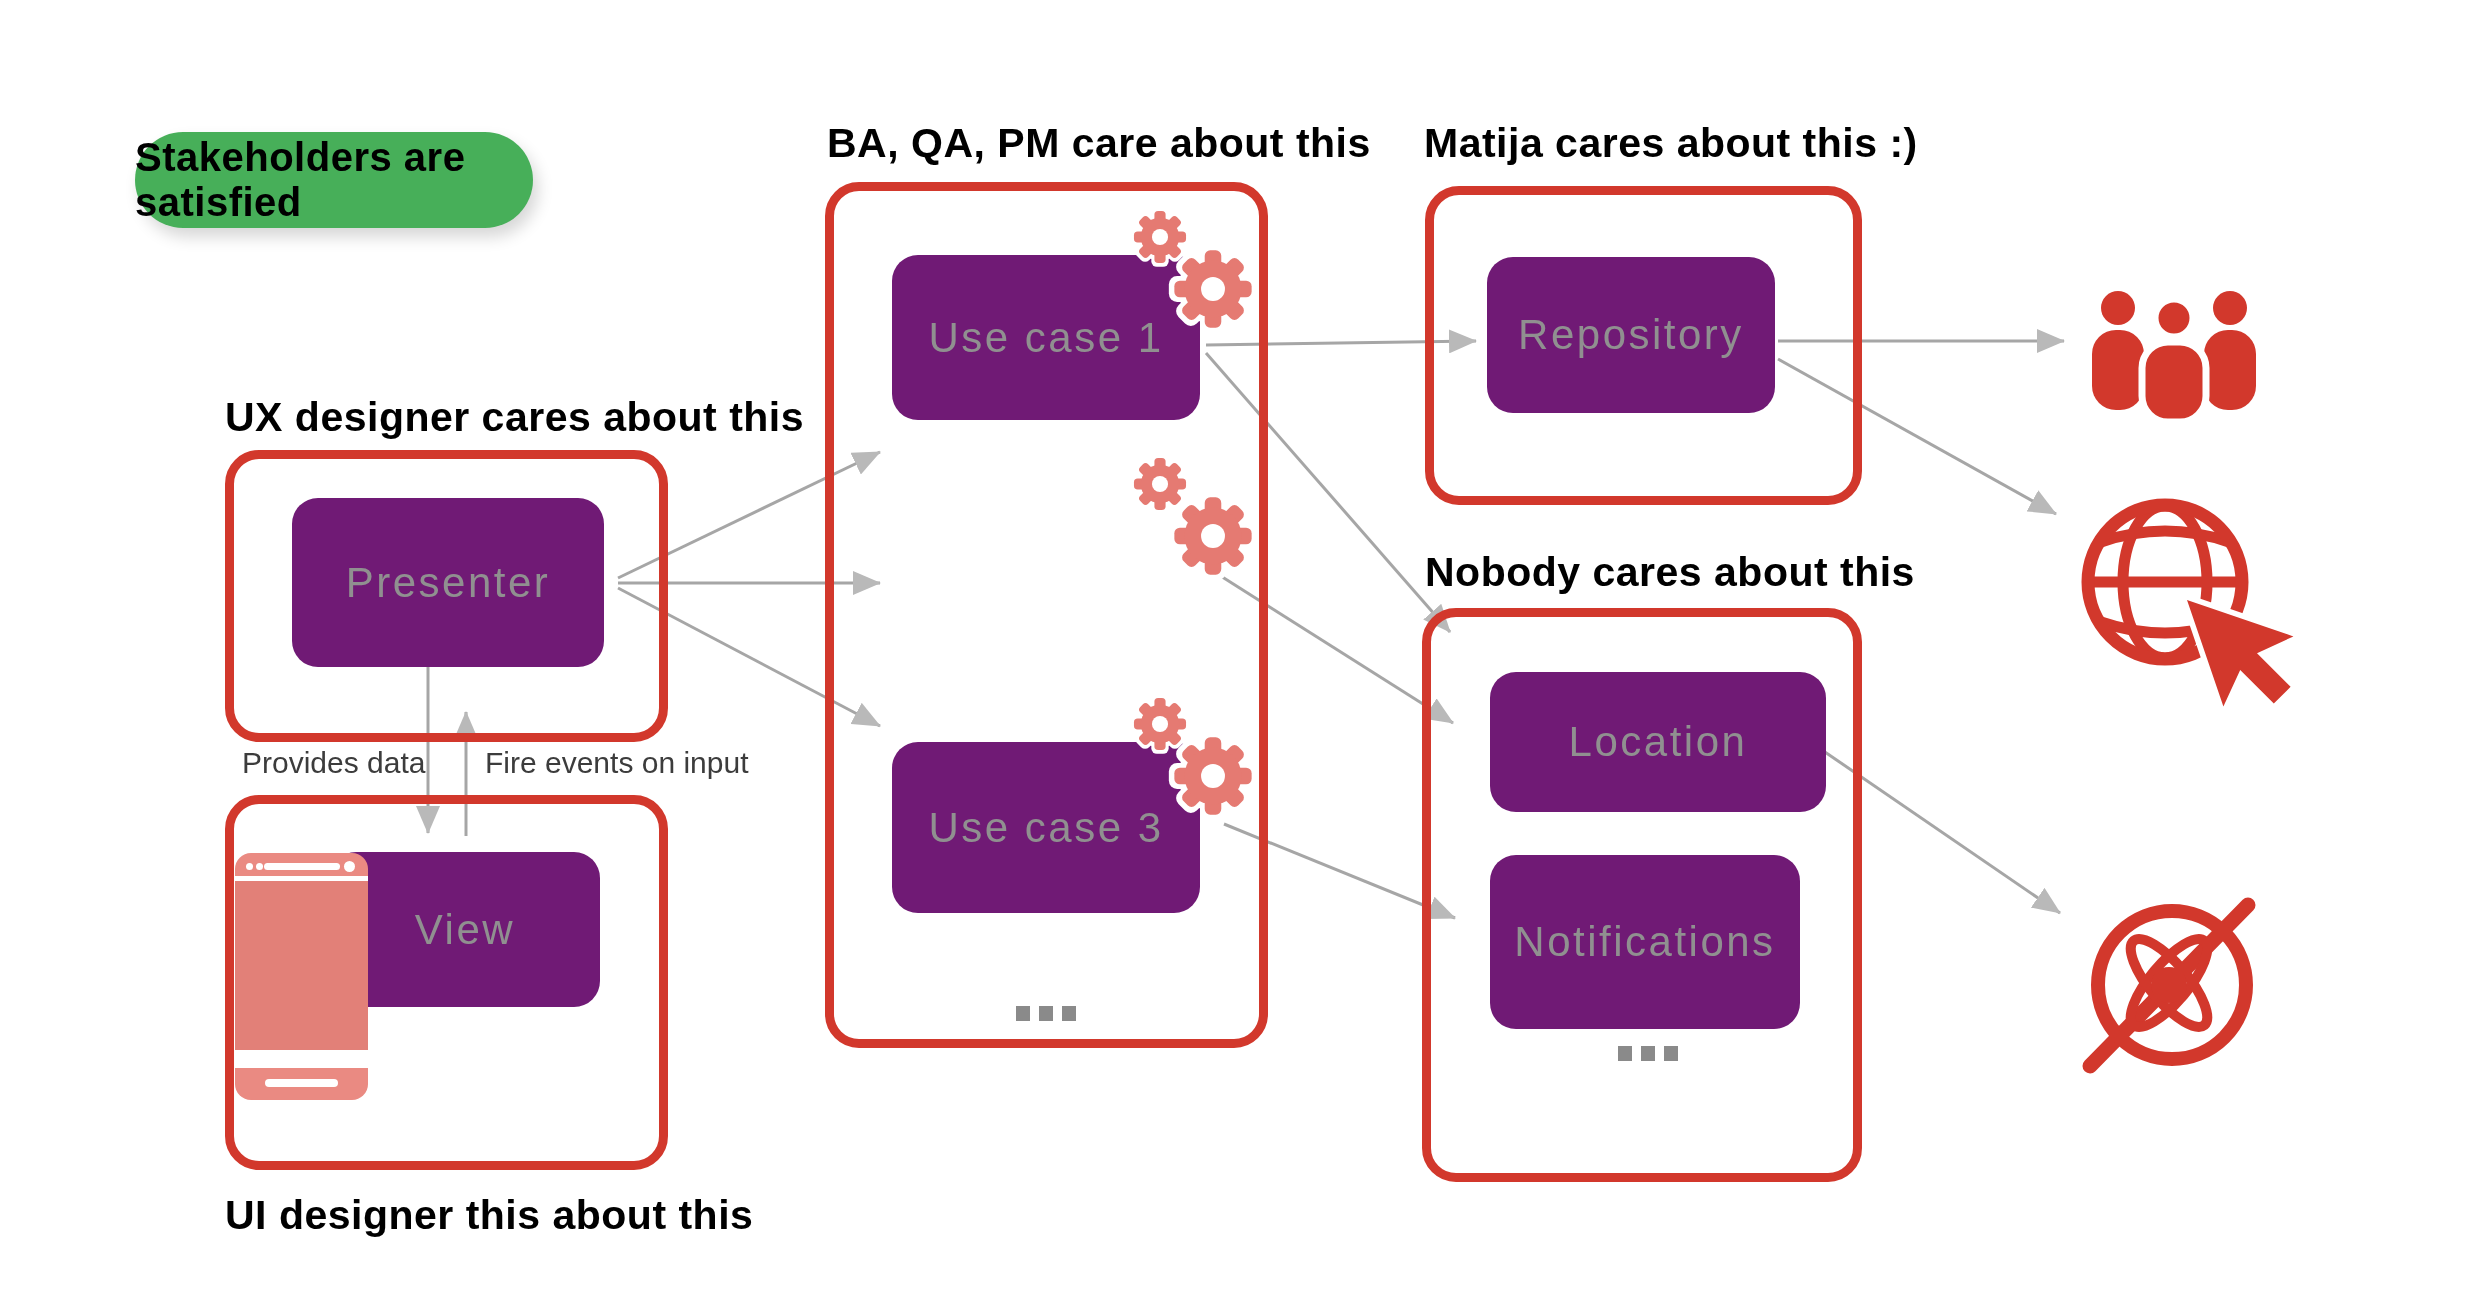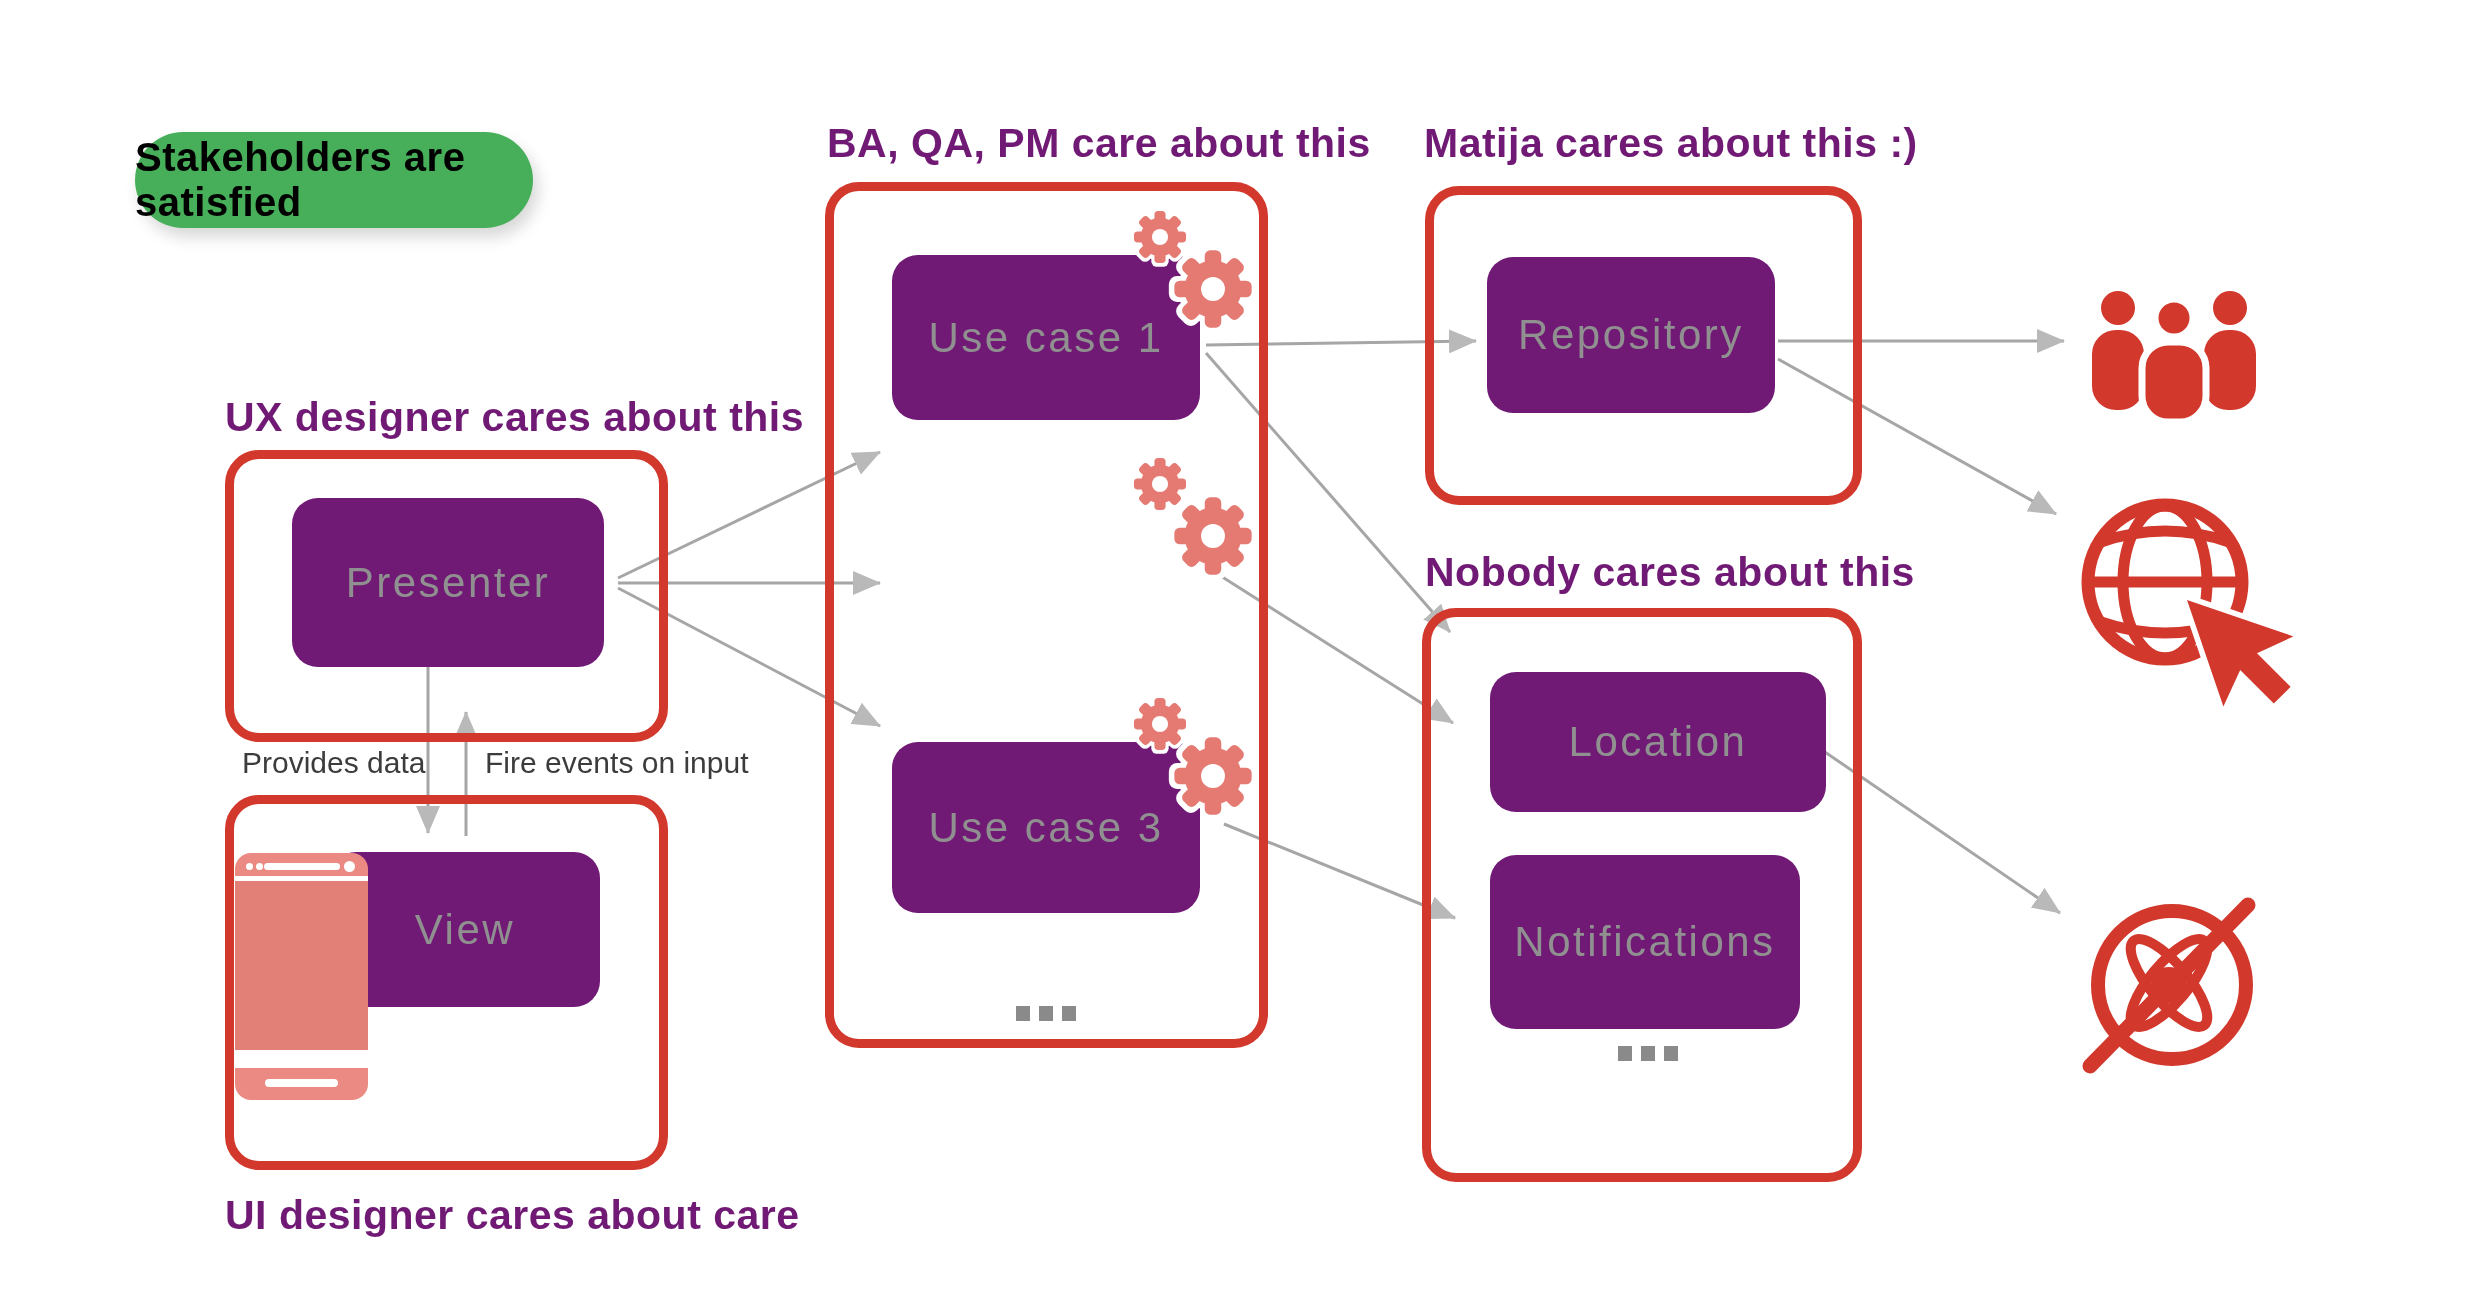--- a/index.html
+++ b/index.html
@@ -10,21 +10,21 @@
   
   #wires{position:absolute;left:0;top:0;z-index:1;}
 
   
   .badge{left:135px;top:132px;width:398px;height:96px;border-radius:48px;background:#47AF59;
          display:flex;align-items:center;justify-content:center;z-index:3;
          box-shadow:5px 9px 16px rgba(0,0,0,0.16);}
   .badge span{color:#000000;font-size:40px;font-weight:700;letter-spacing:.5px;}
 
   
-  .slabel{color:#701a75;font-size:41px;font-weight:700;letter-spacing:.5px;z-index:4;white-space:nowrap;}
+  .slabel{color:#000000;font-size:41px;font-weight:700;letter-spacing:.5px;z-index:4;white-space:nowrap;}
 
   
   .rbox{border:9px solid #D2382C;border-radius:34px;background:transparent;z-index:2;}
   .c-ux{left:225px;top:450px;width:425px;height:274px;}
   .c-view{left:225px;top:795px;width:425px;height:357px;}
   .c-uc{left:825px;top:182px;width:425px;height:848px;}
   .c-matija{left:1425px;top:186px;width:419px;height:301px;}
   .c-nobody{left:1422px;top:608px;width:422px;height:556px;}
 
   
@@ -89,21 +89,21 @@
   </svg>
 
   <div class="abs badge">
     <span>Stakeholders are satisfied</span>
   </div>
 
   <div class="abs slabel" style="left:225px;top:394px;">UX designer cares about this</div>
   <div class="abs slabel" style="left:827px;top:120px;">BA, QA, PM care about this</div>
   <div class="abs slabel" style="left:1424px;top:120px;">Matija cares about this :)</div>
   <div class="abs slabel" style="left:1425px;top:549px;">Nobody cares about this</div>
-  <div class="abs slabel" style="left:225px;top:1192px;">UI designer cares about care</div>
+  <div class="abs slabel" style="left:225px;top:1192px;">UI designer this about this</div>
 
   <div class="abs rbox c-ux"></div>
   <div class="abs rbox c-view"></div>
   <div class="abs rbox c-uc"></div>
   <div class="abs rbox c-matija"></div>
   <div class="abs rbox c-nobody"></div>
 
   <div class="abs pbox b-presenter">
     <span>Presenter</span>
     </div>

